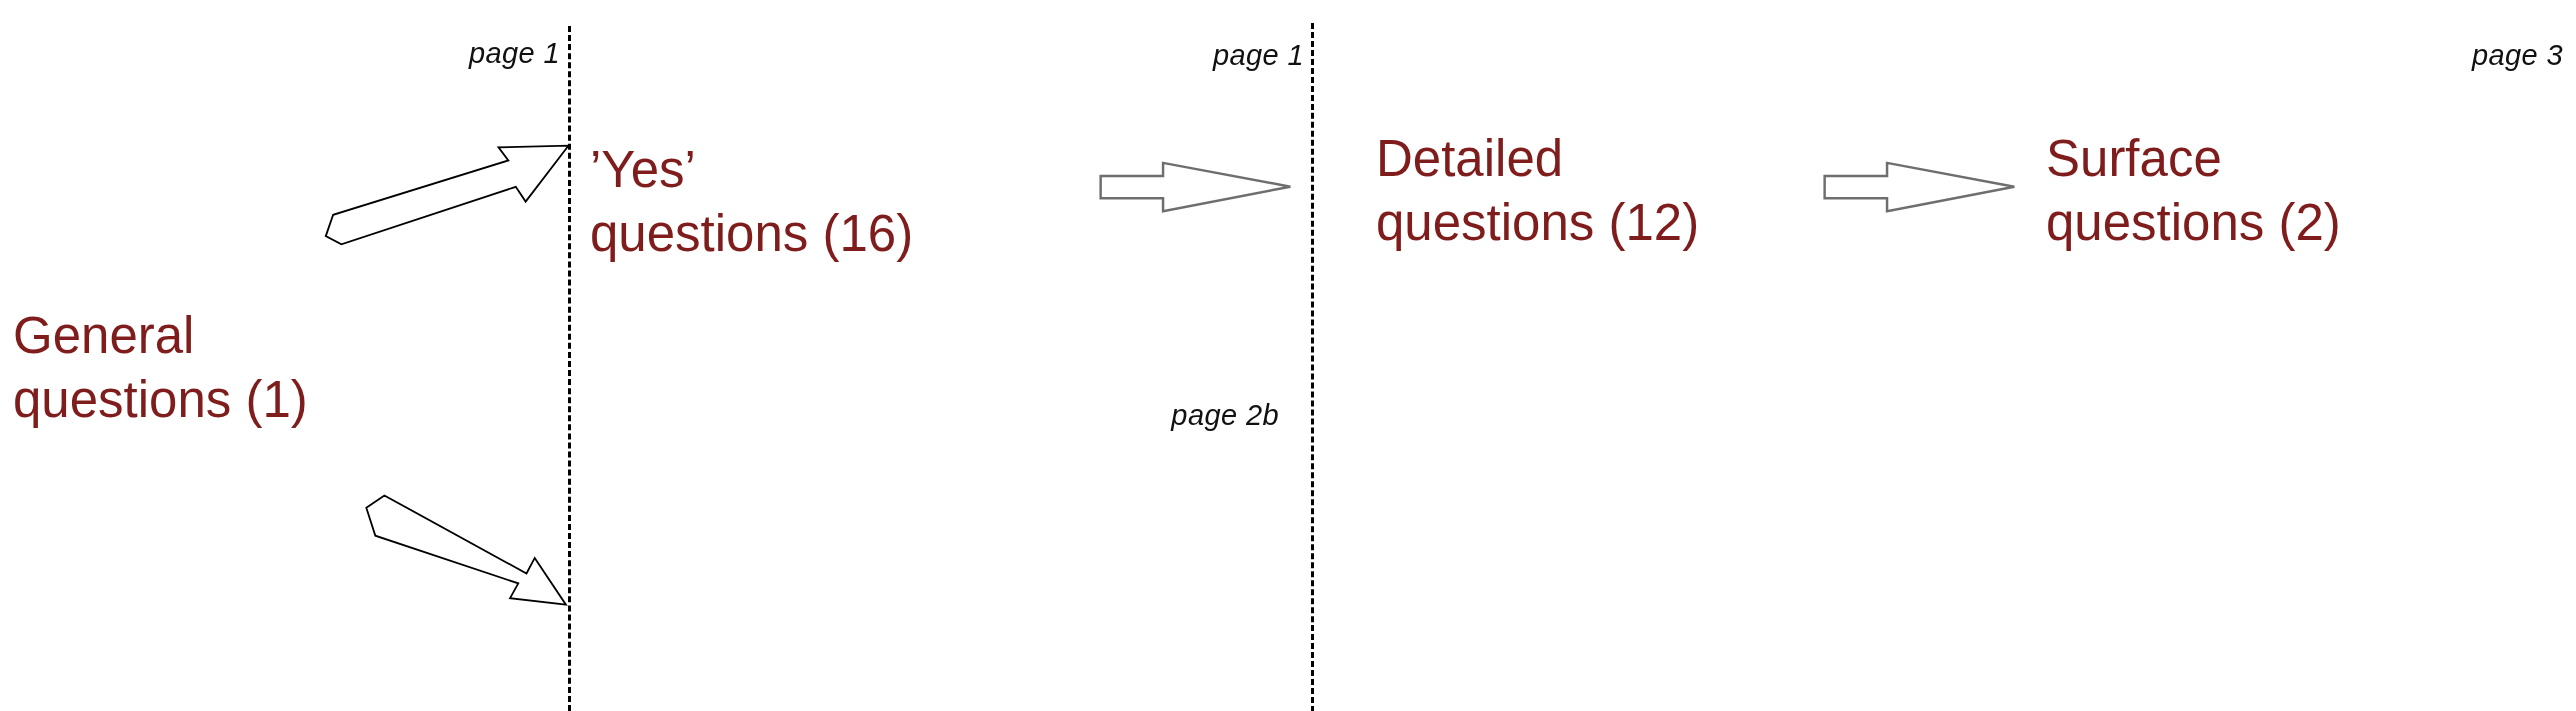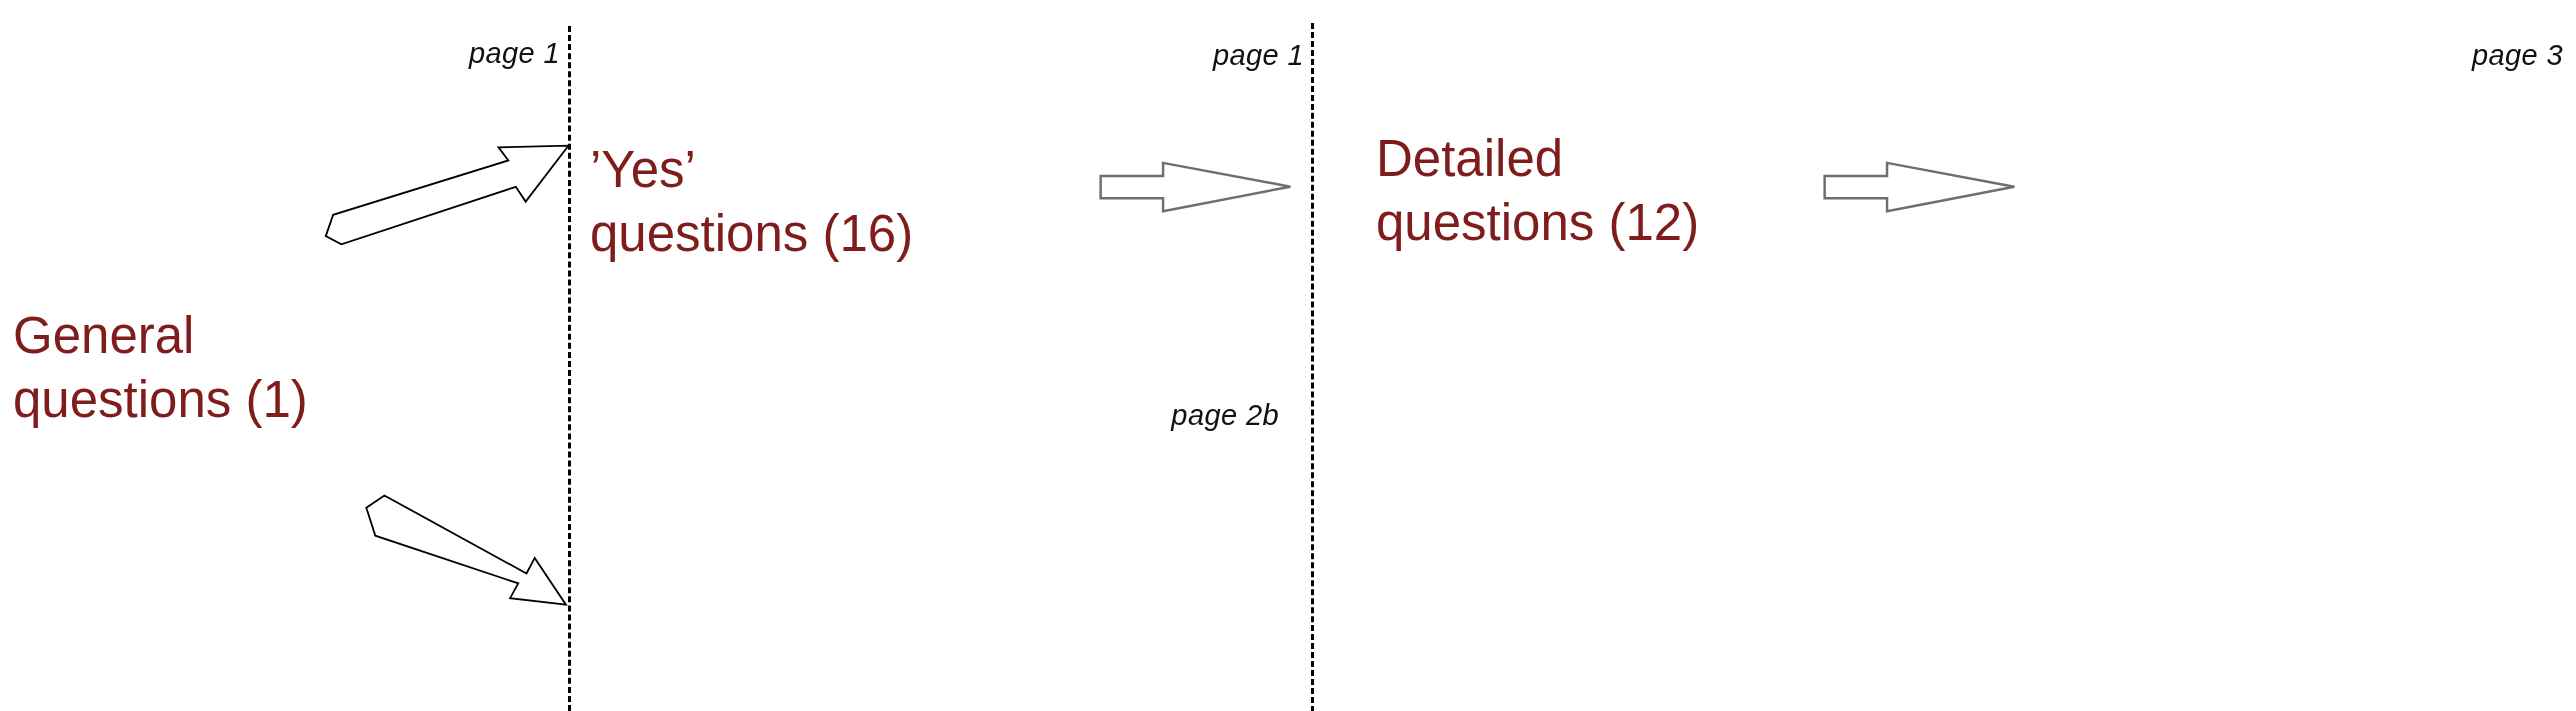--- a/index.html
+++ b/index.html
@@ -112,20 +112,24 @@
     <span class="line">’Yes’</span>
     <span class="line">questions (16)</span>
   </div>
 
 
   <div class="node" id="node-detailed">
     <span class="line">Detailed</span>
     <span class="line">questions (12)</span>
   </div>
 
+  <div class="node" id="node-surface">
+    <span class="line">Surface</span>
+    <span class="line">questions (2)</span>
+  </div>
 
   <svg class="arrow-svg" id="arrow-general-to-yes" viewBox="0 0 310 130" width="255" height="107">
     <polygon class="thin-arrow-shape" points="7,112 16,86 229,20 217,4 302,2 250,70 238,52 26,122"></polygon>
   </svg>
 
   <svg class="arrow-svg" id="arrow-general-to-no" viewBox="0 0 260 140" width="214" height="115">
     <polygon class="thin-arrow-shape" points="5,18 27,3 200,98 210,79 248,136 180,128 190,110 16,52"></polygon>
   </svg>
 
   <svg class="arrow-svg" id="arrow-yes-to-detailed" viewBox="0 0 235 64" width="193" height="53">

